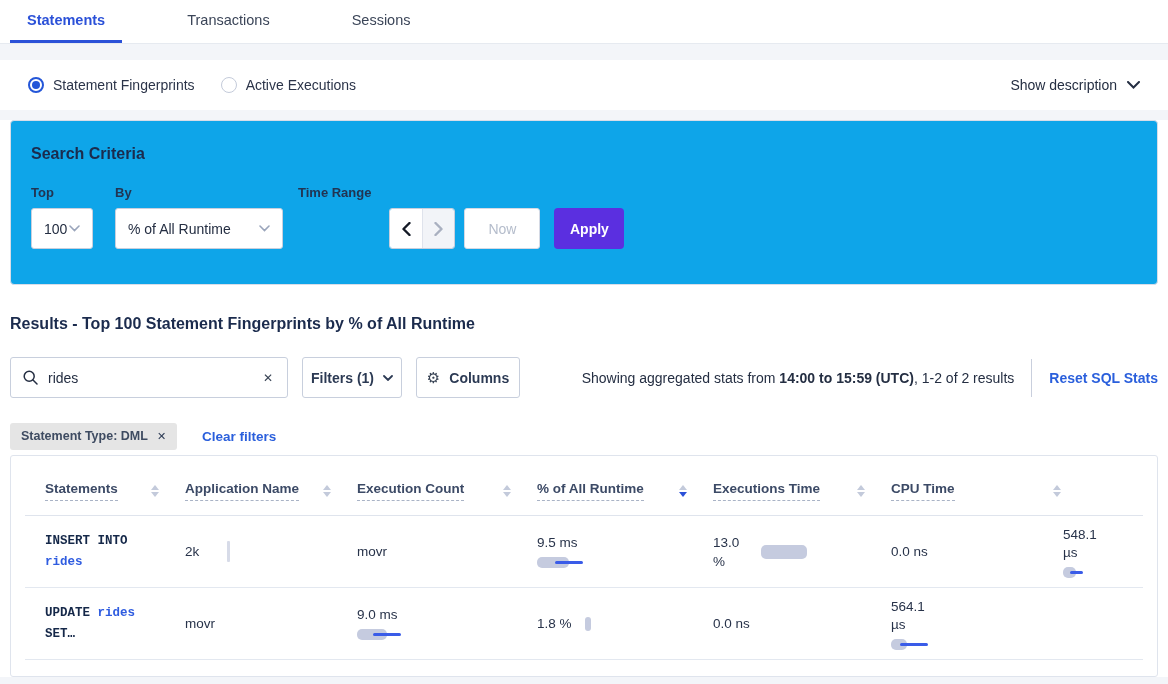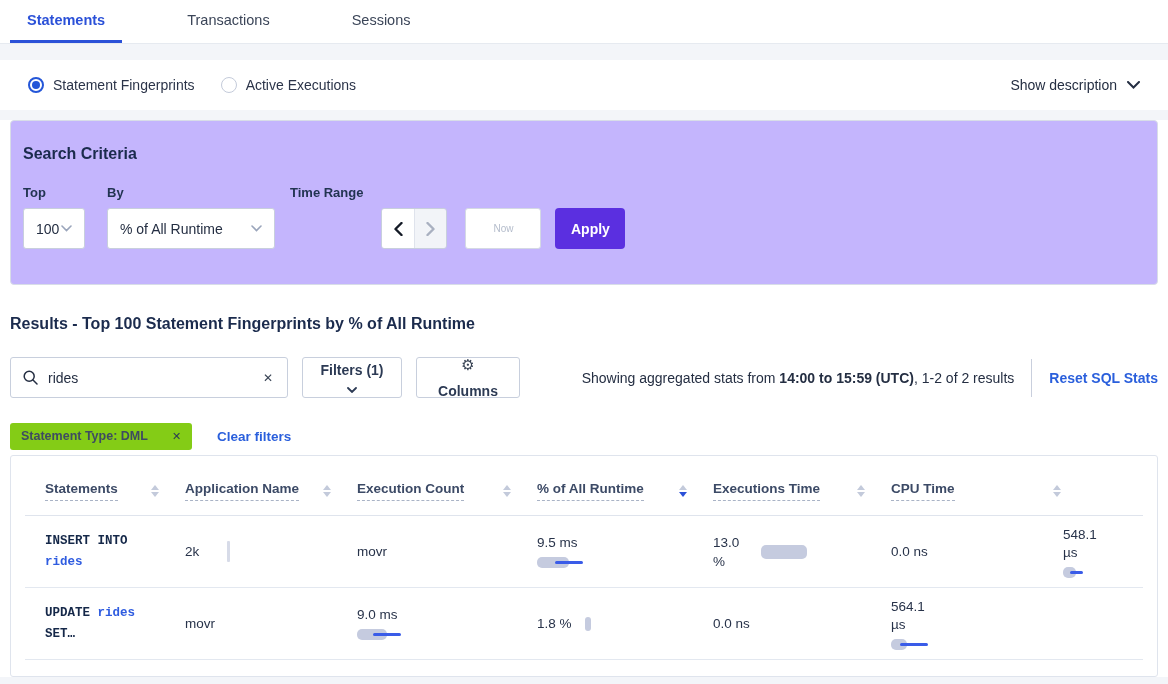--- a/index.html
+++ b/index.html
@@ -17,55 +17,55 @@
   
   .togglebar { height:50px; background:#fff; display:flex; align-items:center; padding:0 28px; }
   .radio-opt { display:flex; align-items:center; margin-right:26px; cursor:pointer; }
   .radio-circle { width:16px; height:16px; border-radius:50%; border:1px solid #c4cbda; background:#fff; margin-right:9px; position:relative; }
   .radio-circle.on { border:2px solid #2456d8; }
   .radio-circle.on::after { content:""; position:absolute; left:2px; top:2px; width:8px; height:8px; border-radius:50%; background:#2456d8; }
   .radio-label { font-size:14px; color:#2b3449; }
   .show-desc { margin-left:auto; display:flex; align-items:center; gap:10px; font-size:14px; color:#242e42; cursor:pointer; }
 
   
-  .criteria-card { margin:0 10px; height:165px; background:#c4b5fd; border:1px solid #d8dde8; border-radius:4px; padding:24px 12px; }
+  .criteria-card { margin:0 10px; height:165px; background:#0ea5e9; border:1px solid #d8dde8; border-radius:4px; padding:24px 20px; }
   .criteria-title { font-size:16px; font-weight:700; color:#1b2b4d; }
   .criteria-row { display:flex; margin-top:22px; }
   .field { display:flex; flex-direction:column; }
   .field-label { font-size:13px; font-weight:700; color:#223452; margin-bottom:8px; }
   .select { height:41px; border:1px solid #c8cfdd; border-radius:3px; background:#fff; display:flex; align-items:center; padding:0 12px; font-size:14px; color:#242e42; cursor:pointer; }
   .select .chev { margin-left:auto; }
   .sel-top { width:62px; margin-right:22px; }
   .sel-by { width:168px; margin-right:15px; }
   .sel-time { width:285px; }
   .time-badge { background:#dde2ec; color:#223452; font-size:12.5px; font-weight:700; border-radius:3px; padding:3px 9px; margin-right:12px; }
   .arrow-group { margin-left:18px; align-self:flex-end; display:flex; height:41px; border:1px solid #c8cfdd; border-radius:3px; overflow:hidden; }
   .arrow-btn { width:32px; display:flex; align-items:center; justify-content:center; background:#fff; cursor:pointer; }
   .arrow-btn.disabled { background:#f2f4f8; cursor:default; border-left:1px solid #dfe3ec; }
-  .now-btn { margin-left:18px; align-self:flex-end; width:76px; height:41px; border:1px solid #d4d9e4; border-radius:3px; background:#fff; color:#b4bccb; font-size:10px; display:flex; align-items:center; justify-content:center; cursor:pointer; }
+  .now-btn { margin-left:9px; align-self:flex-end; width:76px; height:41px; border:1px solid #d4d9e4; border-radius:3px; background:#fff; color:#b4bccb; font-size:14px; display:flex; align-items:center; justify-content:center; cursor:pointer; }
   .apply-btn { margin-left:14px; align-self:flex-end; width:70px; height:41px; border:none; border-radius:4px; background:#5b2fe0; color:#fff; font-size:14px; font-weight:700; display:flex; align-items:center; justify-content:center; cursor:pointer; }
 
   
   .results-heading { margin:30px 10px 0 10px; font-size:16px; font-weight:700; color:#1b2b4d; height:20px; }
   .controls-row { margin:22px 10px 0 10px; display:flex; align-items:center; height:41px; }
   .search-box { width:278px; height:41px; border:1px solid #c8cfdd; border-radius:3px; background:#fff; display:flex; align-items:center; padding:0 12px; }
   .search-box input { border:none; outline:none; flex:1; font-size:14px; color:#242e42; font-family:inherit; margin-left:10px; min-width:0; }
   .search-clear { font-size:12px; color:#394455; cursor:pointer; padding:2px; }
-  .btn { height:41px; border:1px solid #c8cfdd; border-radius:3px; background:#fff; display:flex; align-items:center; justify-content:center; gap:9px; font-size:14px; font-weight:700; color:#2c3a54; cursor:pointer;flex-direction:column; }
+  .btn { height:41px; border:1px solid #c8cfdd; border-radius:3px; background:#fff; display:flex; align-items:center; justify-content:center; gap:9px; font-size:14px; font-weight:700; color:#2c3a54; cursor:pointer; }
   .filters-btn { width:100px; margin-left:14px; }
   .columns-btn { width:104px; margin-left:14px; }
   .gear { font-size:15px; font-weight:400; color:#394455; }
   .stats-text { margin-left:auto; font-size:14px; color:#242e42; white-space:nowrap; }
   .stats-text b { font-weight:700; }
   .vdiv { width:1px; height:38px; background:#c9cfdd; margin:0 17px; }
   .reset-link { font-size:14px; font-weight:700; color:#2a5fdc; white-space:nowrap; cursor:pointer; text-decoration:none; }
 
   
   .chip-row { margin:24px 10px 0 10px; height:28px; display:flex; align-items:center; }
-  .chip { background:#84cc16; border-radius:3px; height:27px; display:flex; align-items:center; padding:0 11px; font-size:12.5px; font-weight:700; color:#3e4b61; gap:24px; }
+  .chip { background:#e5e5e5; border-radius:3px; height:27px; display:flex; align-items:center; padding:0 11px; font-size:12.5px; font-weight:700; color:#3e4b61; gap:9px; }
   .chip-x { font-size:11px; color:#2c3a54; cursor:pointer; }
   .clear-filters { margin-left:25px; font-size:13.5px; font-weight:700; color:#2a5fdc; cursor:pointer; text-decoration:none; }
 
   
   .table-card { margin:5px 10px 0 10px; height:222px; background:#fff; border:1px solid #dfe4ed; border-radius:3px; padding:0 14px; }
   .tgrid { display:grid; grid-template-columns:160px 172px 180px 176px 178px 172px 82px; }
   .thead { height:60px; align-items:center; padding-top:10px; border-bottom:1px solid #dfe4ed; }
   .th { display:flex; align-items:center; padding-right:26px; cursor:pointer; }
   .th:first-child { padding-left:20px; }
   .th:last-child { padding-right:2px; }

